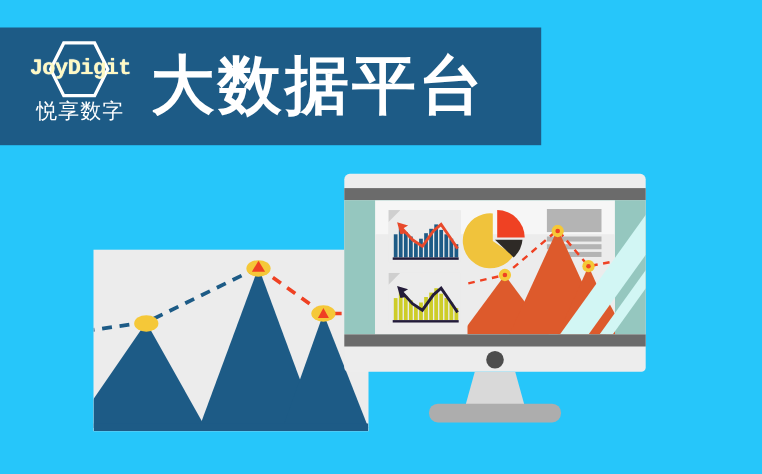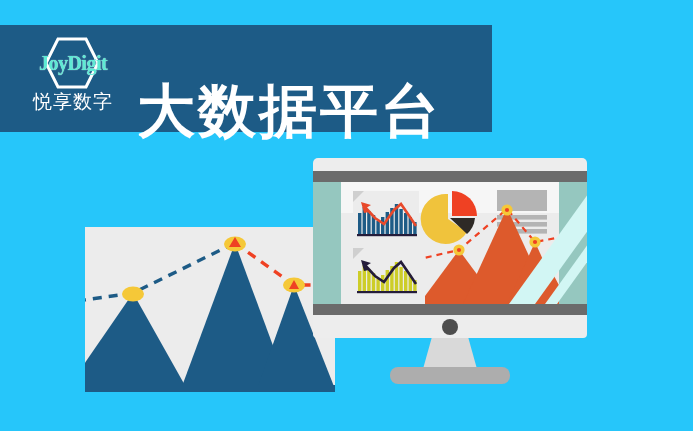--- a/index.html
+++ b/index.html
@@ -16,33 +16,33 @@
     background:#1d5b86;display:flex;align-items:center;
   }
   .logo-wrap{
     position:absolute;left:14px;top:8px;width:118px;height:92px;
     display:flex;flex-direction:column;align-items:center;justify-content:center;
   }
   .logo-hex{
     position:absolute;left:30px;top:4px;width:56px;height:52px;
   }
   .logo-word{
-    position:relative;z-index:2;color:#5eead4;font-weight:bold;
+    position:relative;z-index:2;color:#fef9c3;font-weight:bold;
     font-size:20px;letter-spacing:-0.5px;line-height:1;
-    font-family:Liberation Serif, serif;margin-top:6px;
+    font-family:Liberation Mono, monospace;margin-top:6px;
     text-shadow:0 0 1px #fff;
   }
   .logo-sub{
     position:relative;z-index:2;color:#ffffff;font-weight:normal;
     font-size:19px;letter-spacing:1px;margin-top:19px;line-height:1;
   }
   .banner-title{
     position:absolute;left:137px;top:50%;transform:translateY(-52%);
     color:#ffffff;font-weight:bold;font-size:58px;letter-spacing:3px;
-    line-height:1;white-space:nowrap;margin-top:33px;
+    line-height:1;white-space:nowrap;
   }
 
   
   .left-panel{
     position:absolute;left:85px;top:227px;width:250px;height:165px;
     background:#ececec;overflow:hidden;
   }
   .left-panel svg{display:block;}
 
   

